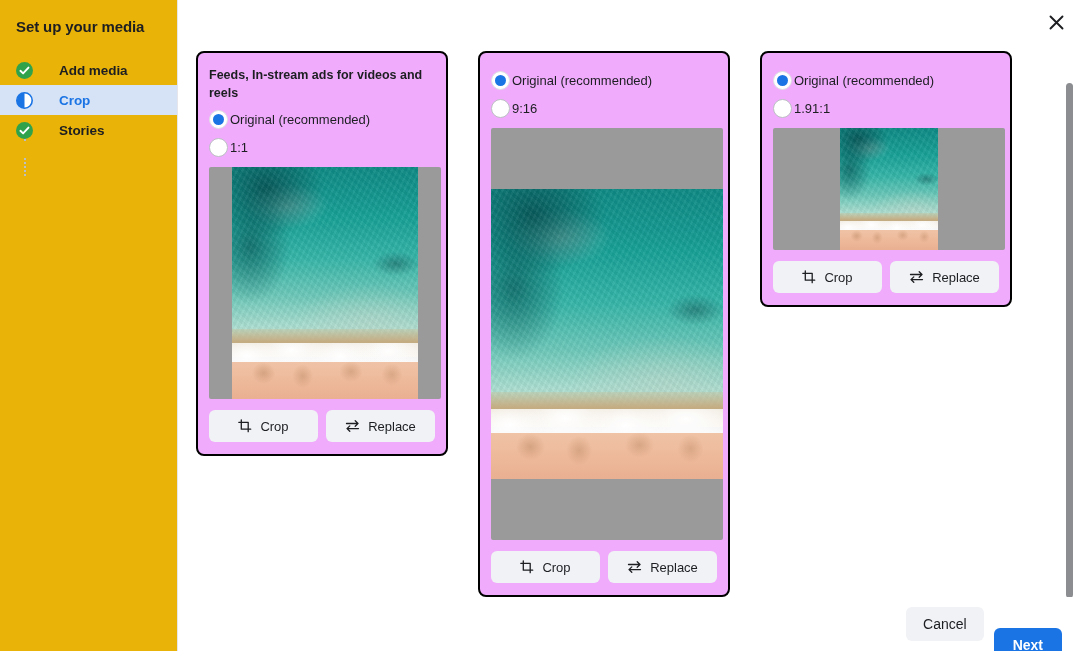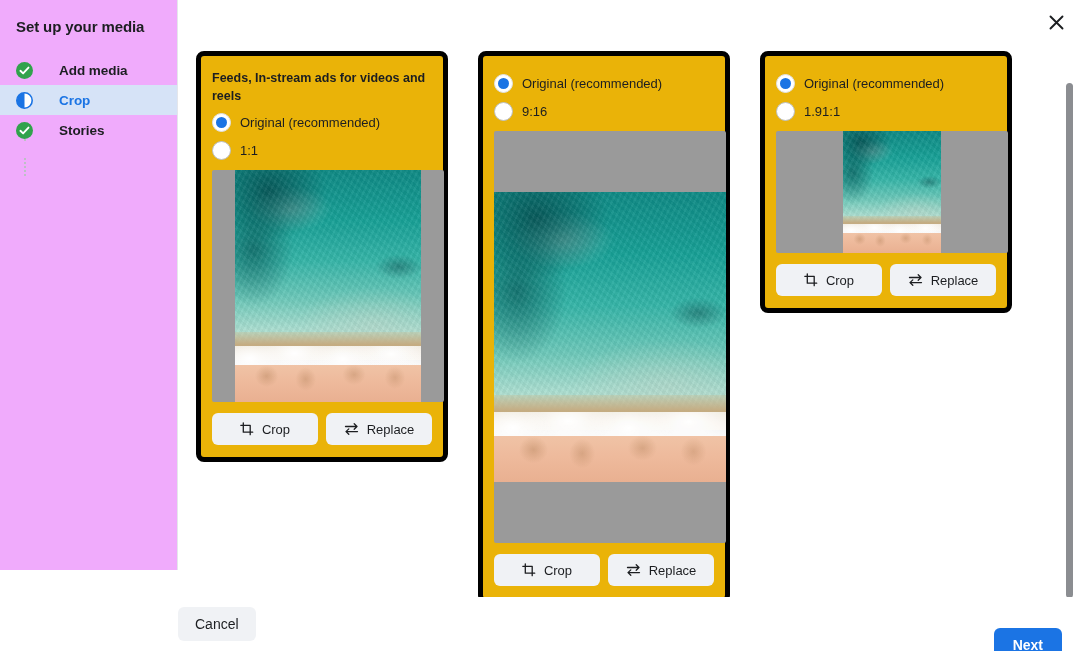--- a/index.html
+++ b/index.html
@@ -12,22 +12,22 @@
   }
   #app {
     position: relative;
     width: 1080px; height: 651px;
     display: flex;
   }
 
   
   .sidebar {
     width: 178px;
-    height: 570px;
-    background: #f0abfc;
+    height: 651px;
+    background: #eab308;
     border-right: 1px solid #e4e6eb;
     padding: 18px 0 0 0;
     flex: 0 0 178px;
     position: relative;
   }
   .sidebar-title {
     font-size: 15px;
     font-weight: bold;
     color: #1c1e21;
     padding: 0 16px;
@@ -102,39 +102,39 @@
     overflow: hidden;
   }
   .cards {
     display: flex;
     gap: 30px;
     padding: 11px 0 0 18px;
     align-items: flex-start;
   }
 
   .card {
-    background: #eab308;
-    border: 5px solid #000000;
+    background: #f0abfc;
+    border: 2px solid #000000;
     border-radius: 8px;
     padding: 13px 11px 12px 11px;
     width: 252px;
     flex: 0 0 252px;
   }
   .card-title {
     font-size: 12.5px;
     font-weight: bold;
     color: #1c1e21;
     line-height: 18px;
     margin-bottom: 3px;
   }
 
   .radio-row {
     display: flex;
     align-items: center;
-    gap: 9px;
+    gap: 2px;
     height: 28px;
     cursor: pointer;
   }
   .radio {
     width: 19px; height: 19px;
     border-radius: 50%;
     border: 1.5px solid #bcc0c4;
     background: #fff;
     flex: 0 0 19px;
     position: relative;
@@ -245,21 +245,21 @@
   .action-btn svg { display: block; flex: 0 0 auto; }
 
   
   .footer {
     position: absolute;
     left: 0; right: 0; bottom: 0;
     height: 54px;
     background: #ffffff;
     display: flex;
     align-items: center;
-    justify-content: space-between;
+    justify-content: flex-end;
     gap: 10px;
     padding-right: 18px;
   }
   .btn-cancel {
     height: 34px;
     padding: 0 17px;
     background: #f0f2f5;
     color: #1c1e21;
     border: none;
     border-radius: 6px;

